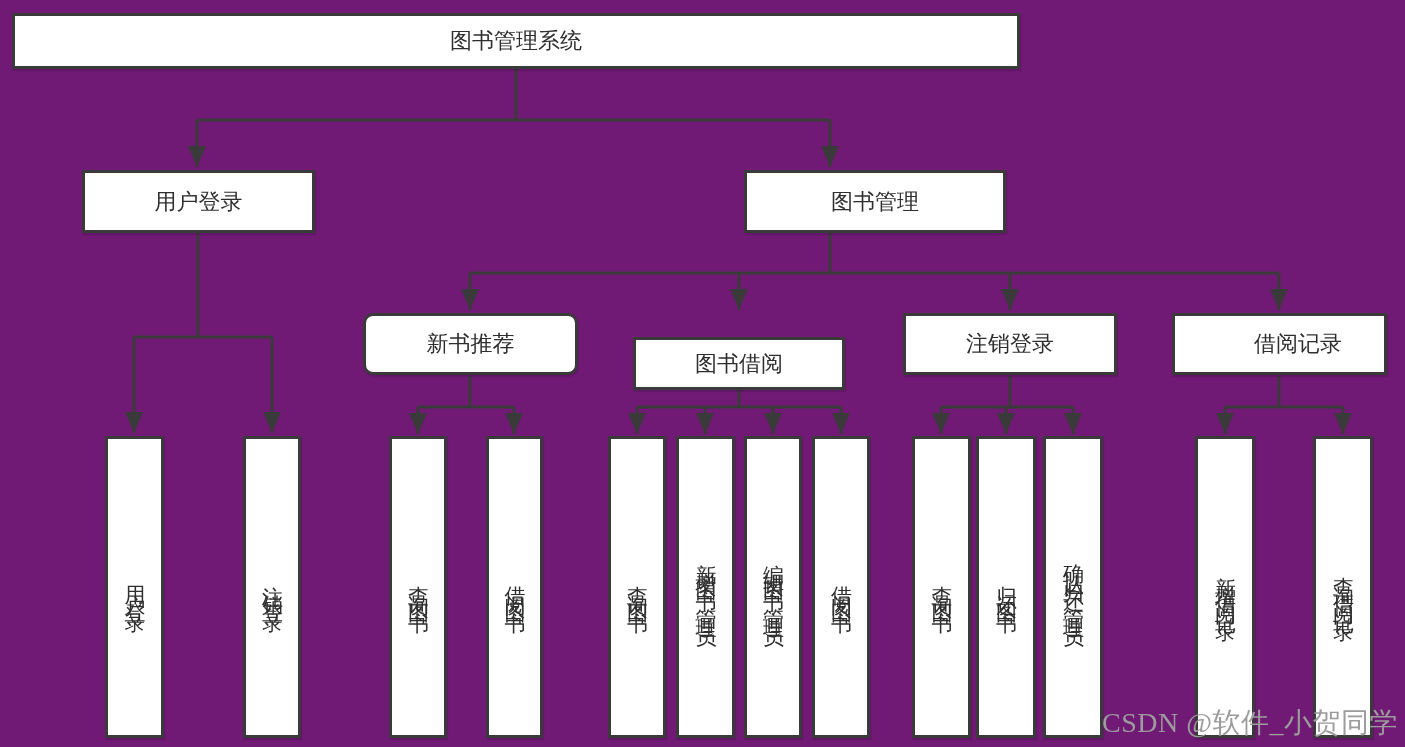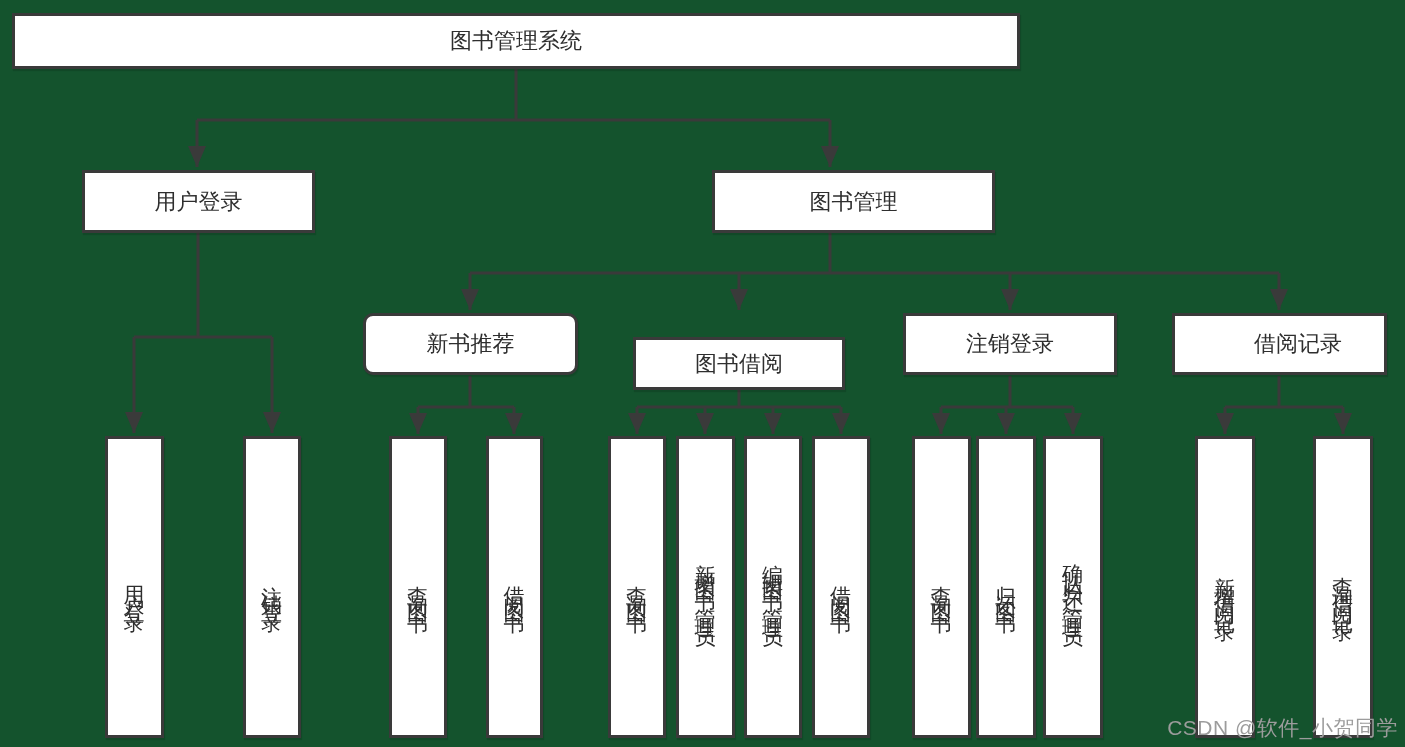--- a/index.html
+++ b/index.html
@@ -1,21 +1,21 @@
 <!DOCTYPE html>
 <html><head>
 <meta charset="utf-8">
 <style>
   html, body { margin: 0; padding: 0; background: #ffffff; }
   .canvas {
     position: relative;
     width: 1405px;
     height: 747px;
-    background: #14532d;
-    font-family: Liberation Sans, sans-serif;
+    background: #701a75;
+    font-family: Liberation Serif, serif;
     overflow: hidden;
   }
   .connector-layer {
     position: absolute;
     left: 0; top: 0;
     width: 1405px; height: 747px;
     z-index: 1;
   }
   .node {
     position: absolute;
@@ -36,21 +36,21 @@
     text-orientation: mixed;
     letter-spacing: 9px;
     font-size: 21px;
     line-height: 1.1;
     white-space: normal;
   }
   .watermark {
     position: absolute;
     right: 7px;
     bottom: 5px;
-    font-size: 21px;
+    font-size: 28px;
     color: #9c9c9c;
     z-index: 3;
     letter-spacing: 0.5px;
   }
 </style>
 </head>
 <body>
 
 <div class="canvas">
 
@@ -97,21 +97,21 @@
     </g>
   </svg>
 
   <div class="node" style="left:12px; top:13px; width:1008px; height:56px;">
     <span class="lbl">图书管理系统</span>
   </div>
 
   <div class="node" style="left:82px; top:170px; width:233px; height:63px;">
     <span class="lbl">用户登录</span>
   </div>
-  <div class="node" style="left:712px; top:170px; width:283px; height:63px;">
+  <div class="node" style="left:744px; top:170px; width:262px; height:63px;">
     <span class="lbl">图书管理</span>
   </div>
 
   <div class="node" style="left:363px; top:313px; width:215px; height:62px;border-radius:10px;">
     <span class="lbl">新书推荐</span>
   </div>
   <div class="node" style="left:633px; top:313px; width:212px; height:53px;margin-top:24px;">
     <span class="lbl">图书借阅</span>
   </div>
   <div class="node" style="left:903px; top:313px; width:214px; height:62px;">

